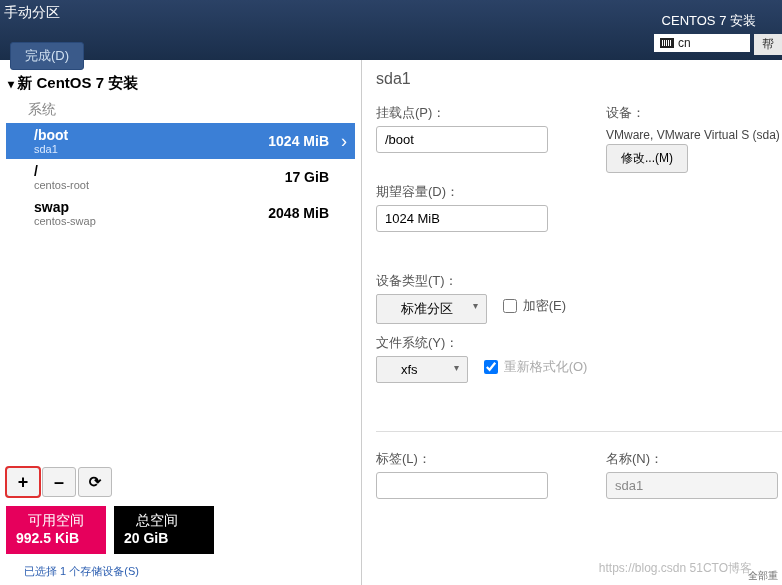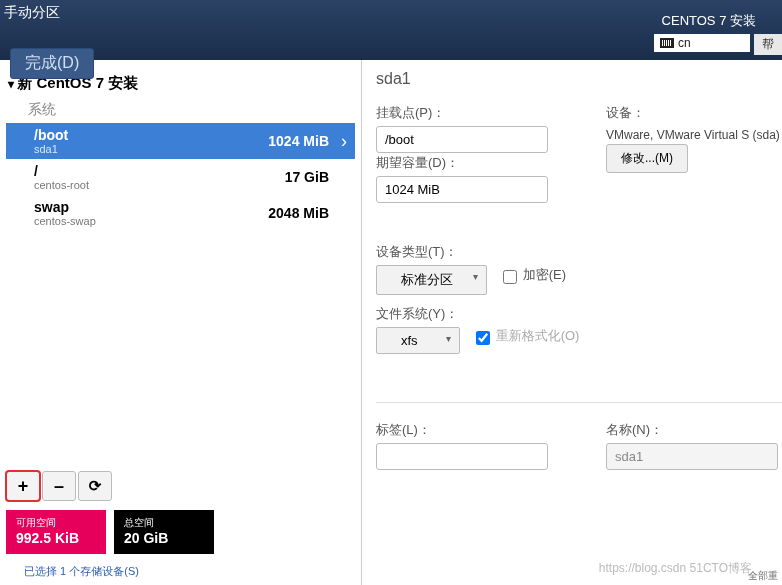--- a/index.html
+++ b/index.html
@@ -1,20 +1,20 @@
 <!DOCTYPE html>
 <html><head>
 <meta charset="utf-8">
 <style>
 * { box-sizing: border-box; margin: 0; padding: 0; font-family: "Microsoft YaHei", sans-serif; }
 body { width: 782px; height: 585px; background: #fff; overflow: hidden; position: relative; }
 
 .topbar { background: linear-gradient(#2b4266, #1a2e4a); color: #fff; height: 60px; position: relative; }
 .topbar-title { position: absolute; top: 4px; left: 4px; font-size: 14px; }
-.done-btn { position: absolute; top: 48px; left: 10px; background: #3a5a8a; border: 1px solid #2a4a7a; color: #d0e0f0; padding: 4px 14px; font-size: 16px; border-radius: 3px; }
+.done-btn { position: absolute; top: 42px; left: 10px; background: #3a5a8a; border: 1px solid #2a4a7a; color: #d0e0f0; padding: 4px 14px; font-size: 13px; border-radius: 3px; }
 .prod-title { position: absolute; top: 12px; right: 26px; font-size: 13px; margin-left: 8px; }
 .lang-sel { position: absolute; top: 34px; right: 32px; background: #fff; color: #222; padding: 2px 22px 2px 6px; font-size: 12px; display: flex; align-items: center; gap: 4px; width: 96px; margin-left: 32px; }
 .kbd-icon { display: inline-block; width: 14px; height: 10px; background: #222; position: relative; }
 .kbd-icon::after { content: ""; position: absolute; inset: 2px; background: repeating-linear-gradient(90deg,#fff,#fff 1px,#222 1px,#222 2px); }
 .help-btn { position: absolute; top: 34px; right: 0; background: #e8e8e8; color: #333; padding: 2px 8px; font-size: 12px; }
 
 .main { display: flex; height: 525px; }
 .left { width: 362px; border-right: 1px solid #ccc; display: flex; flex-direction: column; padding: 10px 6px 6px 6px; }
 .tree-head { font-weight: bold; font-size: 15px; padding: 4px 2px; }
 .tree-head::before { content: "▾ "; font-size: 12px; }
@@ -30,39 +30,39 @@
 .left-btm { margin-top: auto; }
 .btn-bar { display: flex; gap: 2px; padding: 3px 0; }
 .sq-btn { width: 34px; height: 30px; background: #f3f3f3; border: 1px solid #bbb; display: flex; align-items: center; justify-content: center; font-size: 18px; font-weight: bold; border-radius: 3px; }
 .add-hl { outline: 2px solid #e03030; outline-offset: -1px; }
 .refresh-icon { font-size: 15px; }
 
 .stats { display: flex; gap: 8px; padding-top: 6px; }
 .stat-box { padding: 6px 10px 8px 10px; min-width: 100px; }
 .stat-box.pink { background: #e6005c; color: #fff; }
 .stat-box.gray { background: #000000; color: #fff; }
-.stat-lbl { font-size: 10px; }
+.stat-lbl { font-size: 14px; margin-left: 12px; }
 .stat-val { font-size: 14px; font-weight: bold; }
 
 .store-link { color: #2a5db0; font-size: 11px; padding: 10px 0 0 18px; display: inline-block; }
 
 .right { flex: 1; padding: 10px 0 10px 14px; font-size: 13px; overflow: hidden; }
 .r-title { font-size: 16px; color: #555; padding-bottom: 10px; }
 .field-grid { display: flex; }
 .col-l { width: 230px; }
 .col-r { flex: 1; }
 .fld-lbl { color: #555; margin-top: 6px; margin-bottom: 4px; }
 .txt-in { width: 172px; padding: 5px 8px; border: 1px solid #bbb; border-radius: 3px; font-size: 13px; }
 .txt-in[readonly] { background: #f4f4f4; color: #888; }
 .dev-txt { font-size: 12px; color: #444; line-height: 1.5; }
 .mod-btn { margin-top: 0; padding: 5px 14px; background: #f0f0f0; border: 1px solid #bbb; border-radius: 3px; font-size: 12px; }
 
 .sel-drop { width: 111px; padding: 5px 24px; border: 1px solid #bbb; border-radius: 2px; background: #f2f2f2; position: relative; display: inline-block; }
 .sel-drop::after { content: "▾"; position: absolute; right: 8px; top: 5px; color: #666; font-size: 10px; }
-.chk-lbl { display: inline-flex; align-items: flex-end; gap: 6px; margin-left: 12px; color: #555; }
+.chk-lbl { display: inline-flex; align-items: center; gap: 6px; margin-left: 12px; color: #555; }
 .chk-lbl.dim { color: #aaa; }
 .chk-lbl input { width: 14px; height: 14px; }
 
 .sec2 { margin-top: 48px; border-top: 1px solid #ddd; padding-top: 12px; }
 .footer-r { position: absolute; bottom: 2px; right: 4px; font-size: 10px; color: #737373; }
 .watermark { position: absolute; bottom: 8px; right: 30px; font-size: 12px; color: #bbb; }
 </style>
 </head>
 <body>
 
@@ -118,42 +118,42 @@
     </div>
   </div>
 
   <div class="right">
     <div class="r-title">sda1</div>
 
     <div class="field-grid">
       <div class="col-l">
         <div class="fld-lbl">挂载点(P)：</div>
         <input class="txt-in" value="/boot" style="">
-        <div class="fld-lbl" style="margin-top:1px">期望容量(D)：</div>
+        <div class="fld-lbl" style="margin-top:30px">期望容量(D)：</div>
         <input class="txt-in" value="1024 MiB" style="">
       </div>
       <div class="col-r">
         <div class="fld-lbl">设备：</div>
         <div class="dev-txt">VMware, VMware Virtual S (sda)</div>
         <button class="mod-btn">修改...(M)</button>
       </div>
     </div>
 
     <div style="margin-top:40px">
       <div class="fld-lbl">设备类型(T)：</div>
       <div>
         <div class="sel-drop"><span>标准分区</span></div>
         <label class="chk-lbl">
           <input type="checkbox" style="">
           <span>加密(E)</span>
         </label>
       </div>
       <div class="fld-lbl" style="margin-top:10px">文件系统(Y)：</div>
       <div>
-        <div class="sel-drop" style="width:84px"><span>xfs</span></div>
+        <div class="sel-drop" style="width:92px"><span>xfs</span></div>
         <label class="chk-lbl dim">
           <input type="checkbox" checked="" style="">
           <span>重新格式化(O)</span>
         </label>
       </div>
     </div>
 
     <div class="sec2 field-grid">
       <div class="col-l">
         <div class="fld-lbl">标签(L)：</div>

